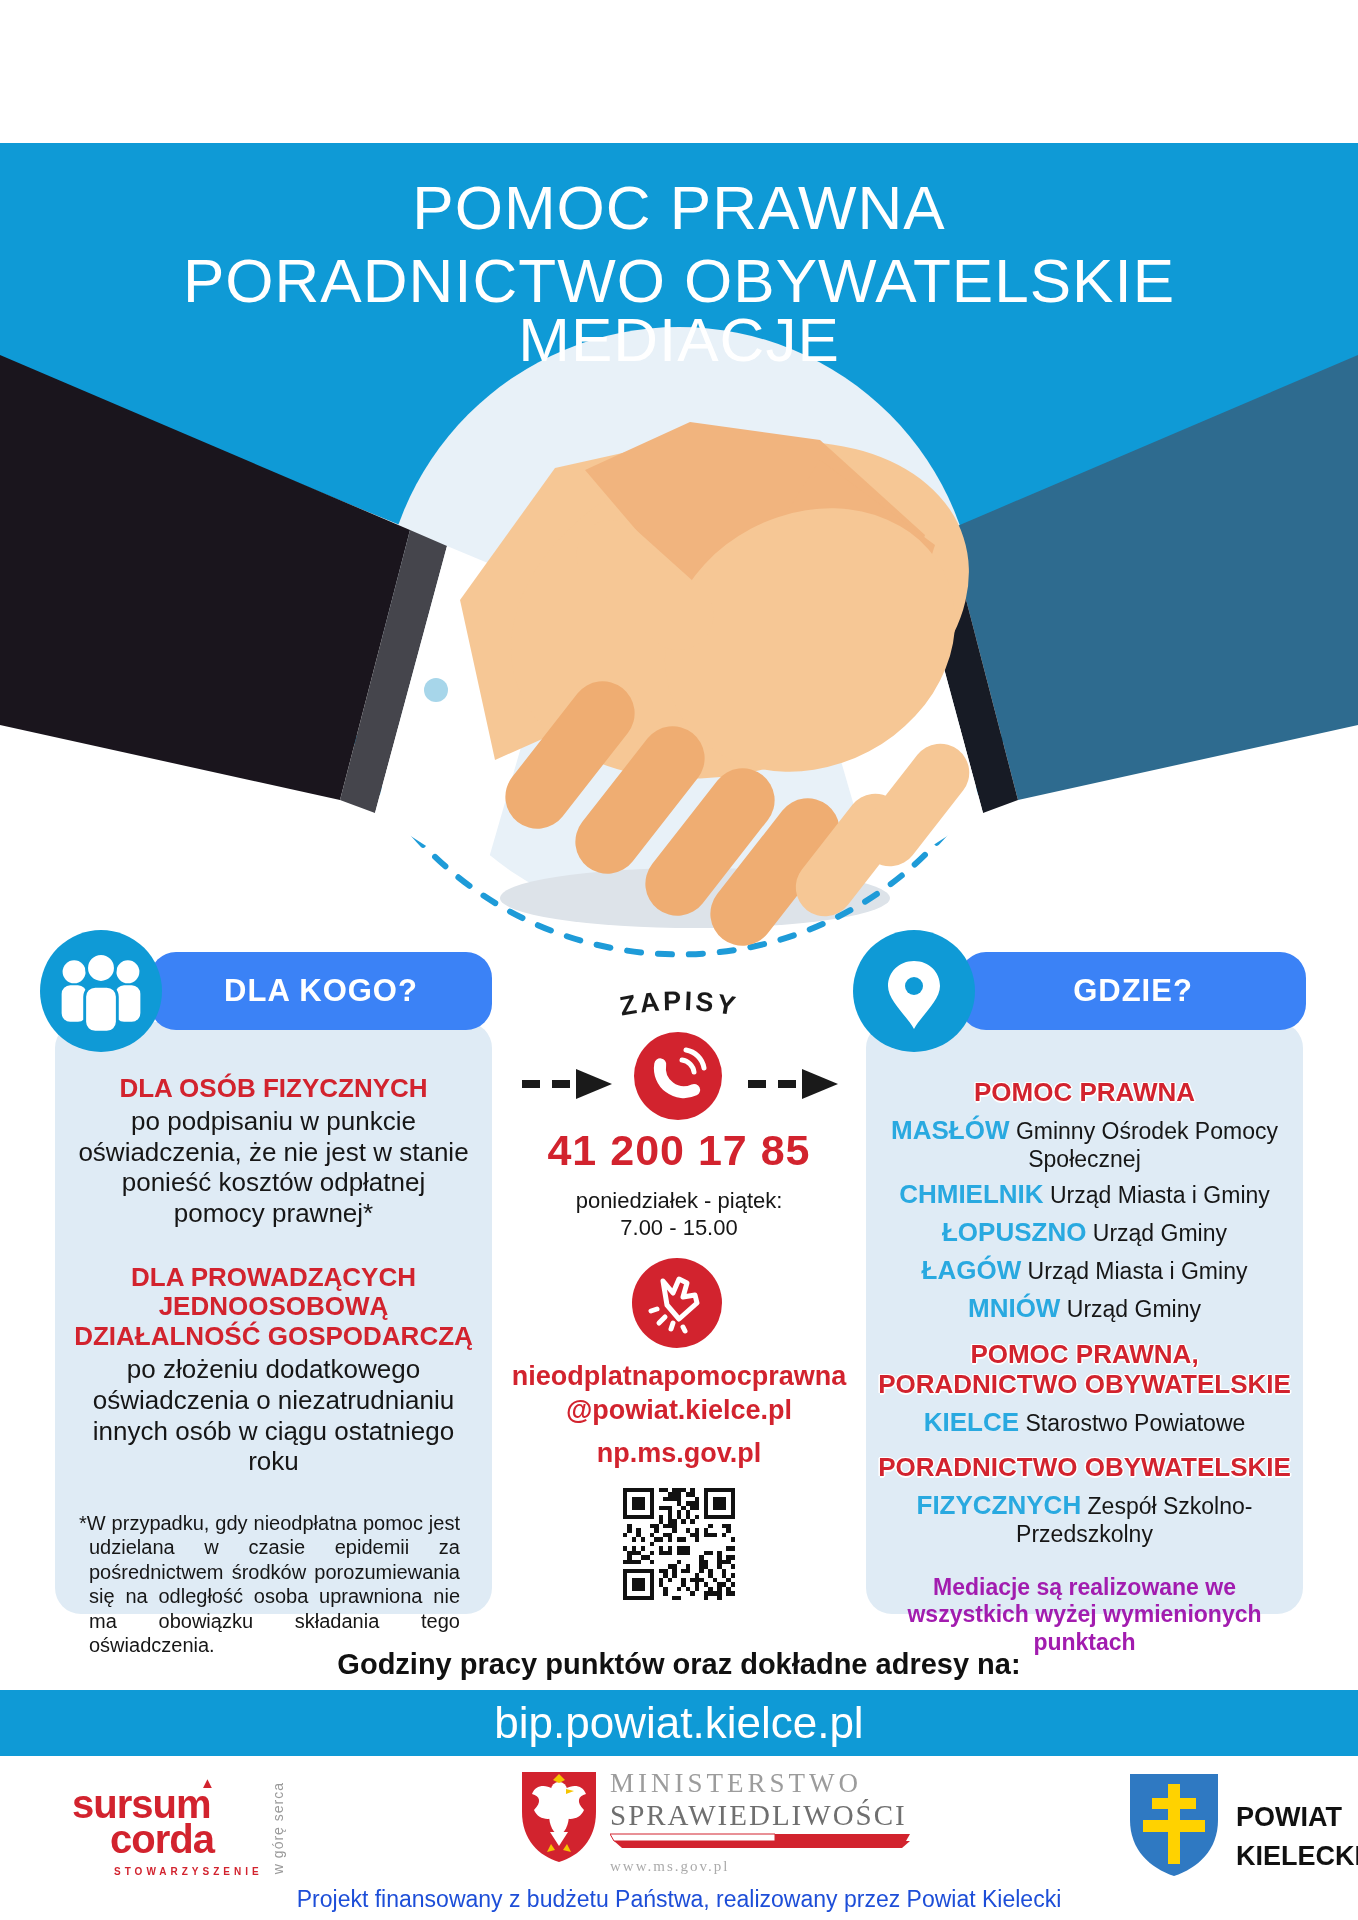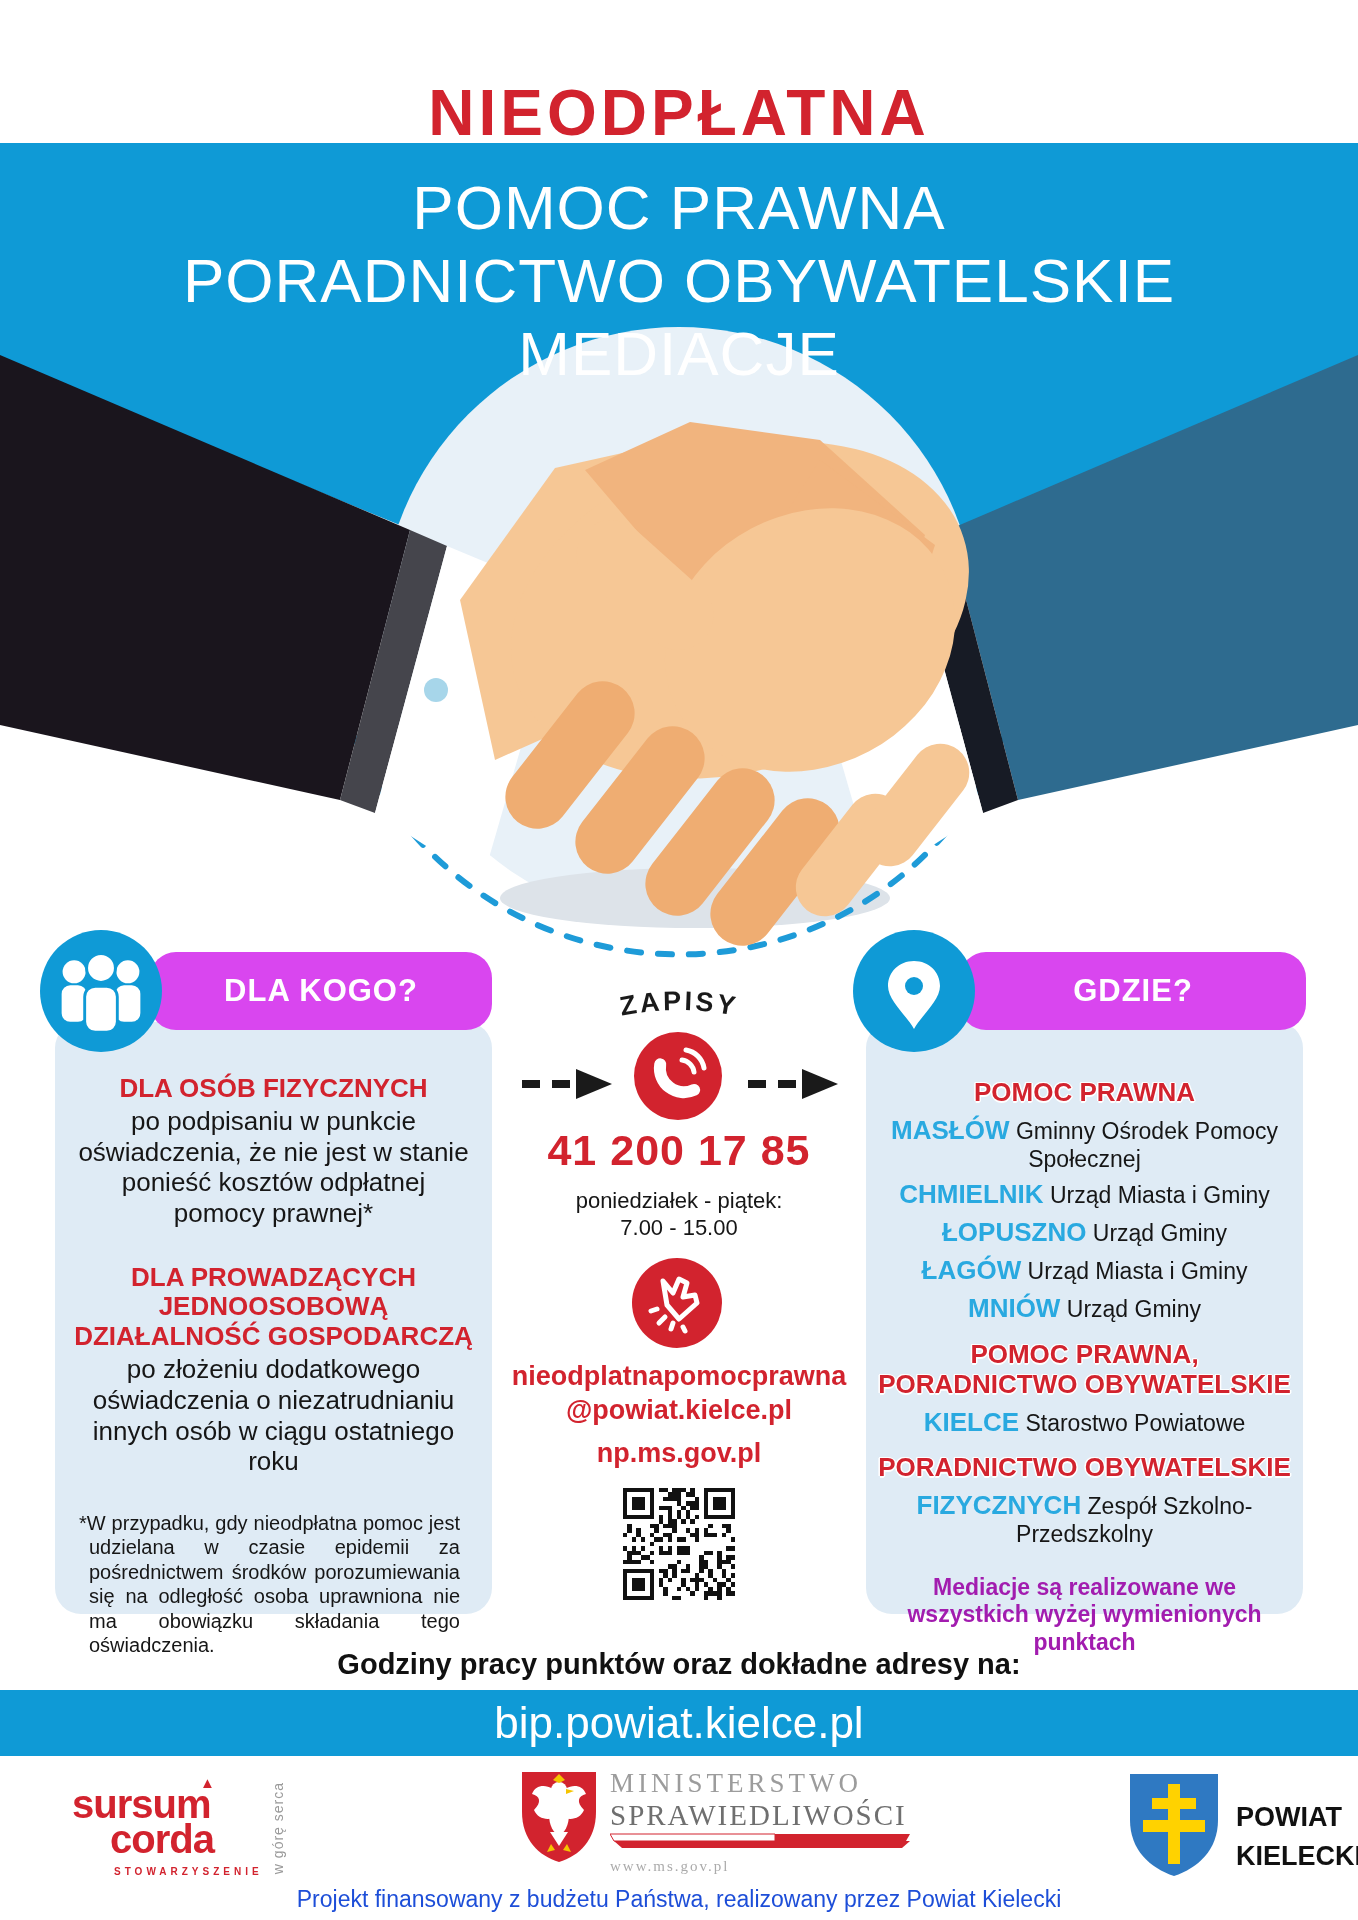--- a/index.html
+++ b/index.html
@@ -5,24 +5,24 @@
   html,body{margin:0;padding:0;background:#fff;}
   .poster{position:relative;width:1358px;height:1920px;background:#ffffff;overflow:hidden;
           font-family:"Liberation Sans","DejaVu Sans",sans-serif;color:#1a1a1a;}
   .abs{position:absolute;}
   .ctr{left:0;width:1358px;text-align:center;}
 
   
   .kicker{top:76px;font-size:64px;font-weight:bold;letter-spacing:4px;color:#D2232E;z-index:3;}
   .hero-svg{top:0;left:0;z-index:1;}
   .banner-line{z-index:2;color:#ffffff;font-size:62px;font-weight:normal;letter-spacing:1px;}
-  .bl1{top:172px;} .bl2{top:245px;} .bl3{top:318px;}
+  .bl1{top:172px;} .bl2{top:245px;} .bl3{top:304px;}
 
   
-  .pill{background:#d946ef;border-radius:26px;display:flex;align-items:center;justify-content:center;
+  .pill{background:#3b82f6;border-radius:26px;display:flex;align-items:center;justify-content:center;
         color:#fff;font-weight:bold;font-size:31px;letter-spacing:1px;z-index:4;}
   .hcircle{background:#0F9AD6;border-radius:50%;width:122px;height:122px;z-index:5;
            display:flex;align-items:center;justify-content:center;}
 
   
   .panel{background:#DFEBF5;border-radius:26px;z-index:3;text-align:center;box-sizing:border-box;}
   .panel-left{left:55px;top:1022px;width:437px;height:592px;padding:52px 18px 0;}
   .panel-right{left:866px;top:1022px;width:437px;height:592px;padding:40px 8px 0;}
   .sec-title{color:#D2232E;font-weight:bold;font-size:26px;line-height:1.15;}
   .sec-body{color:#161616;font-size:26px;line-height:1.18;margin-top:2px;}
@@ -66,21 +66,20 @@
   .min-url{position:absolute;left:112px;top:90px;font-size:15px;letter-spacing:2px;color:#ABABAB;
            font-family:"Liberation Serif","DejaVu Serif",serif;}
   .powiat{left:1128px;top:1772px;width:210px;z-index:3;}
   .powiat-name{position:absolute;left:108px;top:26px;font-size:27px;font-weight:bold;color:#111;line-height:1.45;}
 </style>
 </head>
 <body>
 
 <div class="poster">
 
-  <div class="abs ctr kicker">NIEODPŁATNA</div>
 
   <svg class="abs hero-svg" width="1358" height="960" viewBox="0 0 1358 960">
     <polygon points="0,143 1358,143 1358,368 1040,600 679,645 545,585 0,360" fill="#0F9AD6"></polygon>
     <circle cx="679" cy="625" r="298" fill="#E8F1F8"></circle>
     <ellipse cx="695" cy="898" rx="195" ry="30" fill="#DDE3E9"></ellipse>
     <path d="M 341,699 A 350,345 0 0 0 1017,699" fill="none" stroke="#1E9BD8" stroke-width="6" stroke-dasharray="14 17" stroke-linecap="round"></path>
 
     <polygon points="0,355 410,530 340,800 0,725" fill="#1A151D"></polygon>
     <polygon points="410,530 447,546 375,813 340,800" fill="#45454C"></polygon>
     <polygon points="447,546 565,595 482,882 375,813" fill="#ffffff"></polygon>

